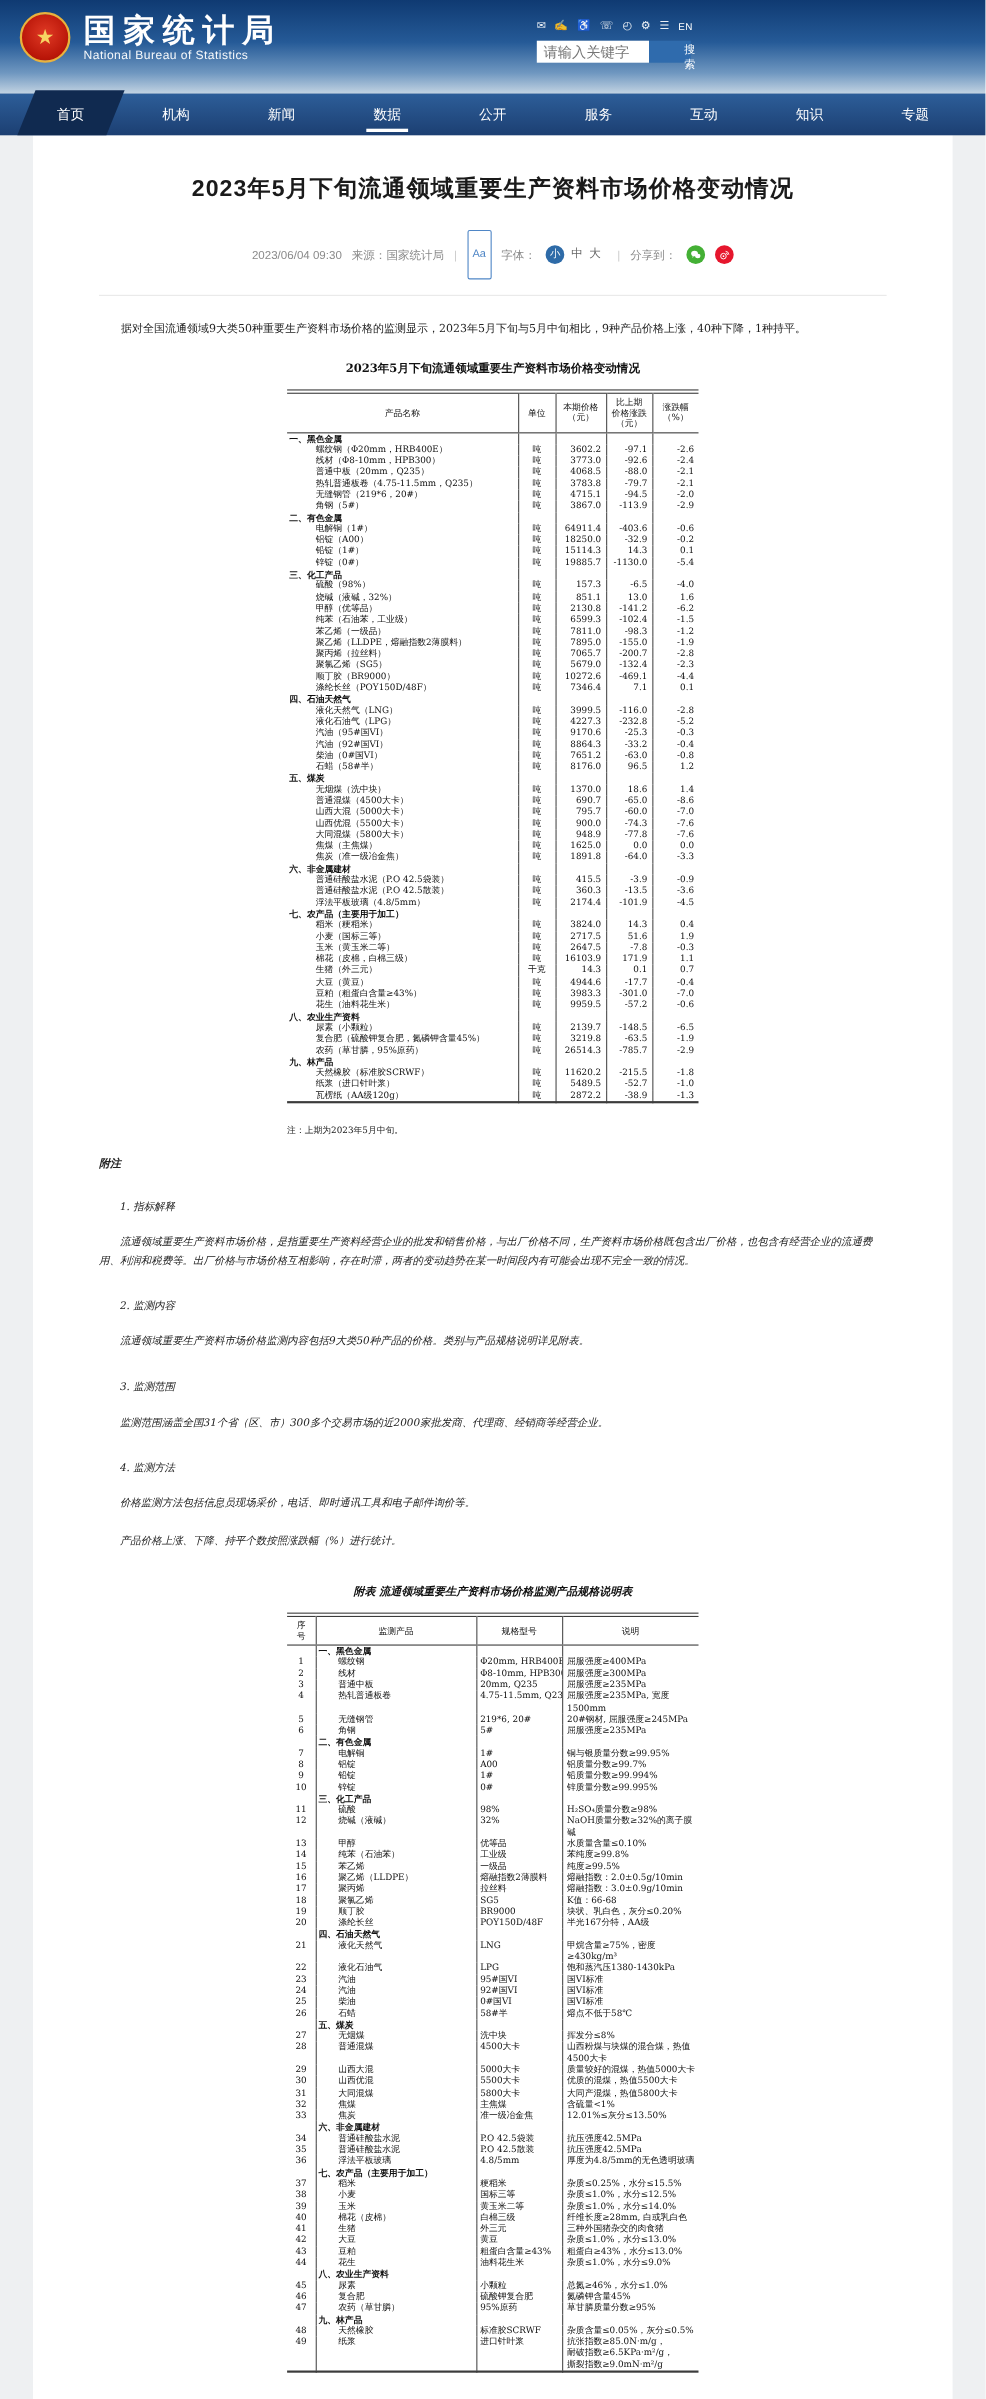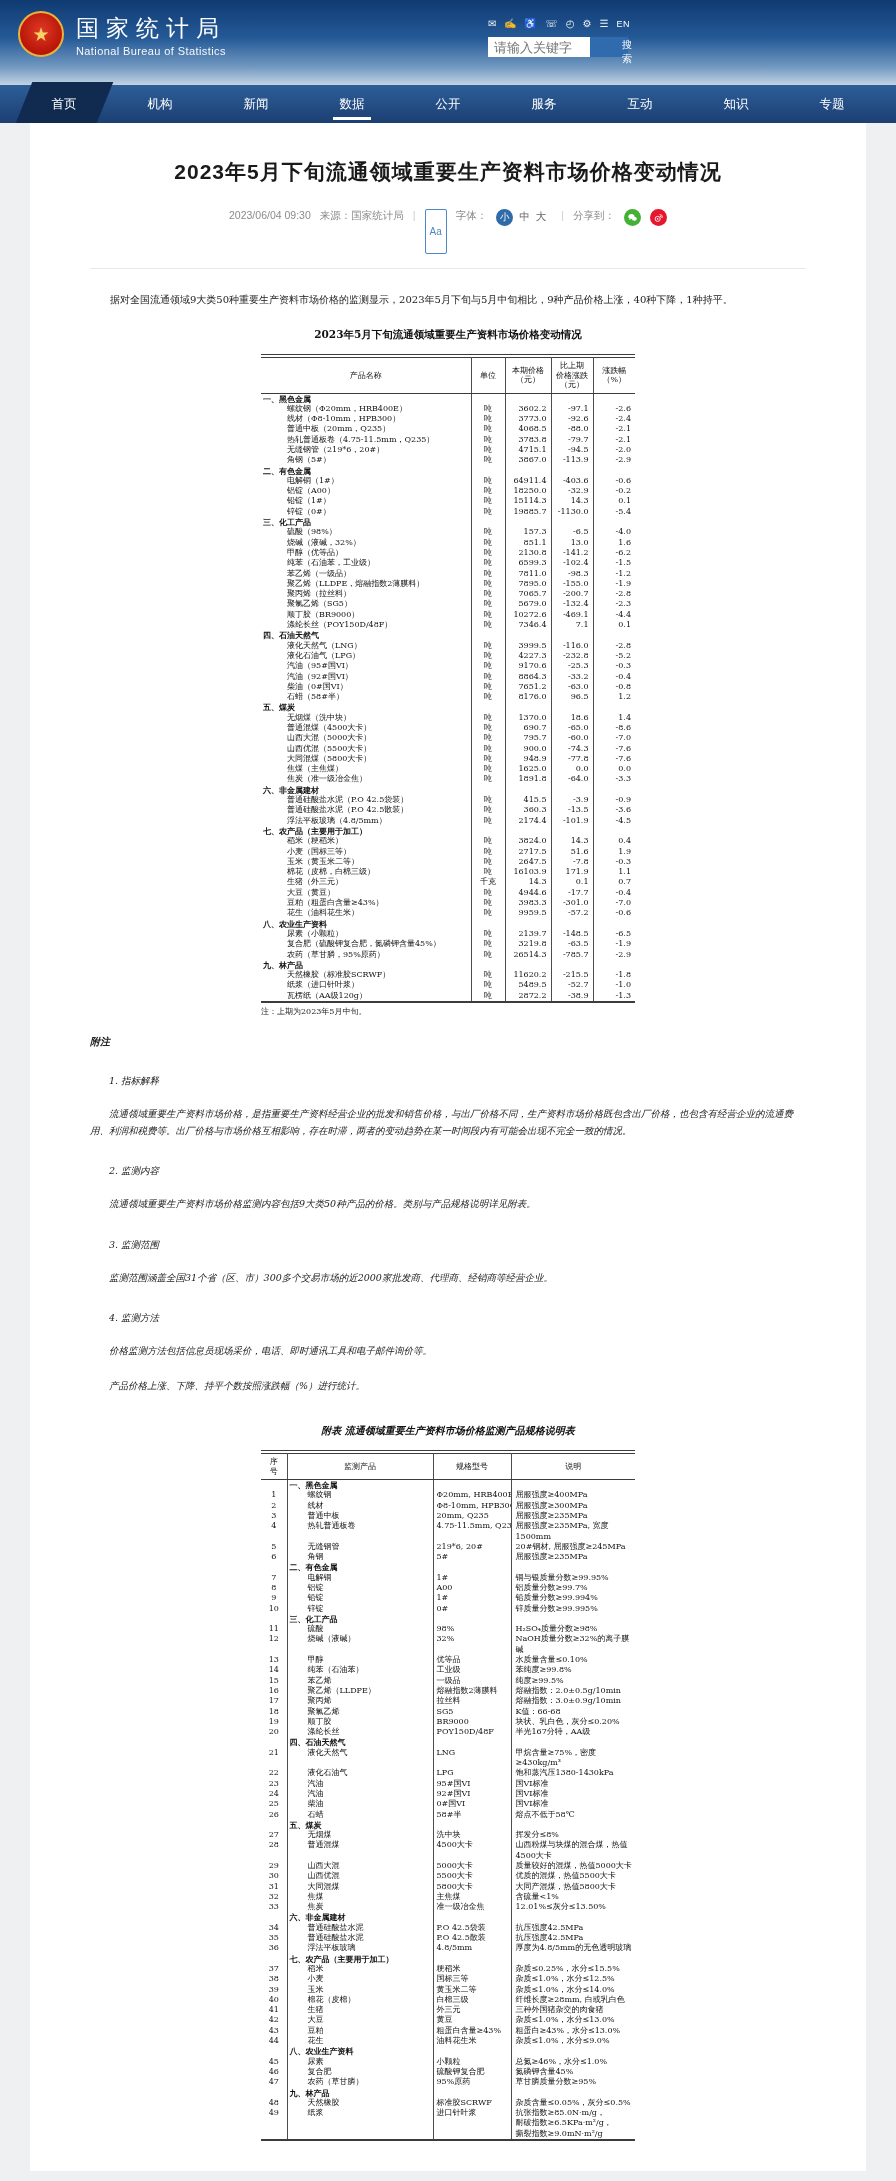--- a/index.html
+++ b/index.html
@@ -3,41 +3,41 @@
 <meta charset="utf-8">
 <style>
   html,body{margin:0;padding:0;}
   body{width:896px;background:#eef0f2;font-family:"Liberation Sans",sans-serif;color:#222;}
 
   
   .site-header{position:relative;height:85px;background:linear-gradient(180deg,#0f3a72 0%,#255a97 45%,#6f97c0 78%,#c2d3e2 100%);}
   .logo{position:absolute;left:18px;top:11px;display:flex;align-items:center;}
   .emblem{width:46px;height:46px;border-radius:50%;background:radial-gradient(circle at 50% 42%,#e03a25 0%,#b81508 70%,#8f0d05 100%);border:2px solid #e9b23d;display:flex;align-items:center;justify-content:center;color:#f7d463;font-size:19px;box-sizing:border-box;}
   .site-name{margin-left:12px;color:#fff;}
-  .site-name .cn{font-size:23px;font-weight:400;letter-spacing:7px;line-height:32px;}
+  .site-name .cn{font-size:29px;font-weight:700;letter-spacing:7px;line-height:32px;}
   .site-name .en{font-size:11px;letter-spacing:.4px;opacity:.95;margin-top:1px;}
   .header-right{position:absolute;left:488px;top:17px;width:160px;}
   .hicons{display:flex;align-items:center;gap:8px;color:#fff;font-size:10px;height:14px;}
   .hicon{opacity:.92;cursor:pointer;line-height:1;}
   .lang{font-size:9px;letter-spacing:.5px;cursor:pointer;}
   .searchbar{margin-top:6px;display:flex;height:20px;}
   .search-input{width:102px;height:20px;border:none;background:#fff;font-size:13px;padding:0 6px;color:#333;outline:none;box-sizing:border-box;font-family:"Liberation Sans",sans-serif;}
   .search-btn{width:36px;height:20px;background:#2f6bad;color:#fff;font-size:10px;border:none;cursor:pointer;font-family:"Liberation Sans",sans-serif;padding-left:32px;}
 
   
   .main-nav{position:relative;height:38px;background:linear-gradient(180deg,#2d5e99 0%,#1c3f72 100%);display:flex;padding:0 16px;}
   .nav-item{flex:1;display:flex;align-items:center;justify-content:center;color:#fff;font-size:12.5px;position:relative;cursor:pointer;}
   .nav-item.home::before{content:"";position:absolute;left:8%;right:8%;top:-3px;bottom:0;background:#102a50;transform:skewX(-22deg);}
   .nav-item span{position:relative;}
   .nav-item.active::after{content:"";position:absolute;bottom:3px;left:50%;transform:translateX(-50%);width:38px;height:3px;background:#fff;}
 
   
   .card{width:716px;background:#fff;margin:0 auto;padding:34px 60px 30px;}
   .article-title{font-size:21px;font-weight:700;color:#1a1a1a;text-align:center;line-height:30px;margin:0;letter-spacing:1px;}
-  .meta{margin-top:22px;display:flex;align-items:flex-start;justify-content:center;gap:9px;color:#8a8a8a;font-size:10.5px;}
+  .meta{margin-top:22px;display:flex;align-items:center;justify-content:center;gap:9px;color:#8a8a8a;font-size:10.5px;}
   .sep{color:#ccc;}
   .aa-box{border:1px solid #4f86c6;color:#4f86c6;font-size:10px;padding:16px 4px;border-radius:2px;cursor:pointer;}
   .fsize{color:#666;cursor:pointer;}
   .fsize.on{background:#2e6ba8;color:#fff;border-radius:50%;width:17px;height:17px;display:inline-flex;align-items:center;justify-content:center;font-size:9.5px;}
   .share-icon{width:17px;height:17px;border-radius:50%;display:inline-flex;align-items:center;justify-content:center;cursor:pointer;}
   .share-icon.wechat{background:#44b035;}
   .share-icon.weibo{background:#e6162d;}
   .divider{border-bottom:1px solid #e8e8e8;margin-top:14px;}
   .byline{margin-top:26px;text-align:center;font-family:"DejaVu Serif",serif;font-style:italic;font-size:9px;color:#3a3a3a;}
   .intro{margin:22px 0 0;font-family:"DejaVu Serif",serif;font-size:10px;color:#222;text-indent:2em;line-height:17px;}
@@ -46,21 +46,21 @@
   
   .tbl-wrap{width:374px;margin:12px auto 0;border-top:1px solid #3c3c3c;padding-top:2px;}
   table.datatbl{width:100%;border-collapse:collapse;table-layout:fixed;border-top:1px solid #3c3c3c;border-bottom:2px solid #3c3c3c;font-family:"DejaVu Serif",serif;color:#111;}
   .datatbl th{font-weight:400;font-size:8px;line-height:9.5px;white-space:pre-line;padding:3px 1px;border-bottom:1px solid #3c3c3c;vertical-align:middle;}
   .datatbl td{font-size:8px;line-height:10.3px;padding:0;vertical-align:top;overflow:hidden;}
   .datatbl th+th,.datatbl td+td{border-left:1px solid #4c4c4c;}
   .datatbl td.cat{font-weight:700;padding-left:2px;white-space:nowrap;}
   .datatbl td.name{padding-left:26px;white-space:nowrap;}
   .datatbl td.unit{text-align:center;}
   .datatbl td.num{text-align:right;padding-right:4px;}
-  .tbl-foot{width:374px;margin:3px auto 0;font-size:8px;font-family:"DejaVu Serif",serif;color:#222;}
+  .tbl-foot{width:374px;margin:19px auto 0;font-size:8px;font-family:"DejaVu Serif",serif;color:#222;}
   .spec td.idx{text-align:center;}
   .spec td.pname{padding-left:20px;white-space:nowrap;}
   .spec td.catname{font-weight:700;padding-left:2px;white-space:nowrap;}
   .spec td.spec{padding-left:3px;white-space:nowrap;}
   .spec td.desc{padding-left:4px;white-space:pre-line;}
 
   
   .notes-heading{margin-top:18px;font-size:10px;font-weight:700;font-family:"DejaVu Serif",serif;font-style:italic;color:#222;}
   .note-title{margin:26px 0 0;font-family:"DejaVu Serif",serif;font-style:italic;font-size:9.5px;color:#222;text-indent:2em;}
   .note-body{margin:18px 0 0;font-family:"DejaVu Serif",serif;font-style:italic;font-size:9.5px;color:#222;text-indent:2em;line-height:16.5px;}

